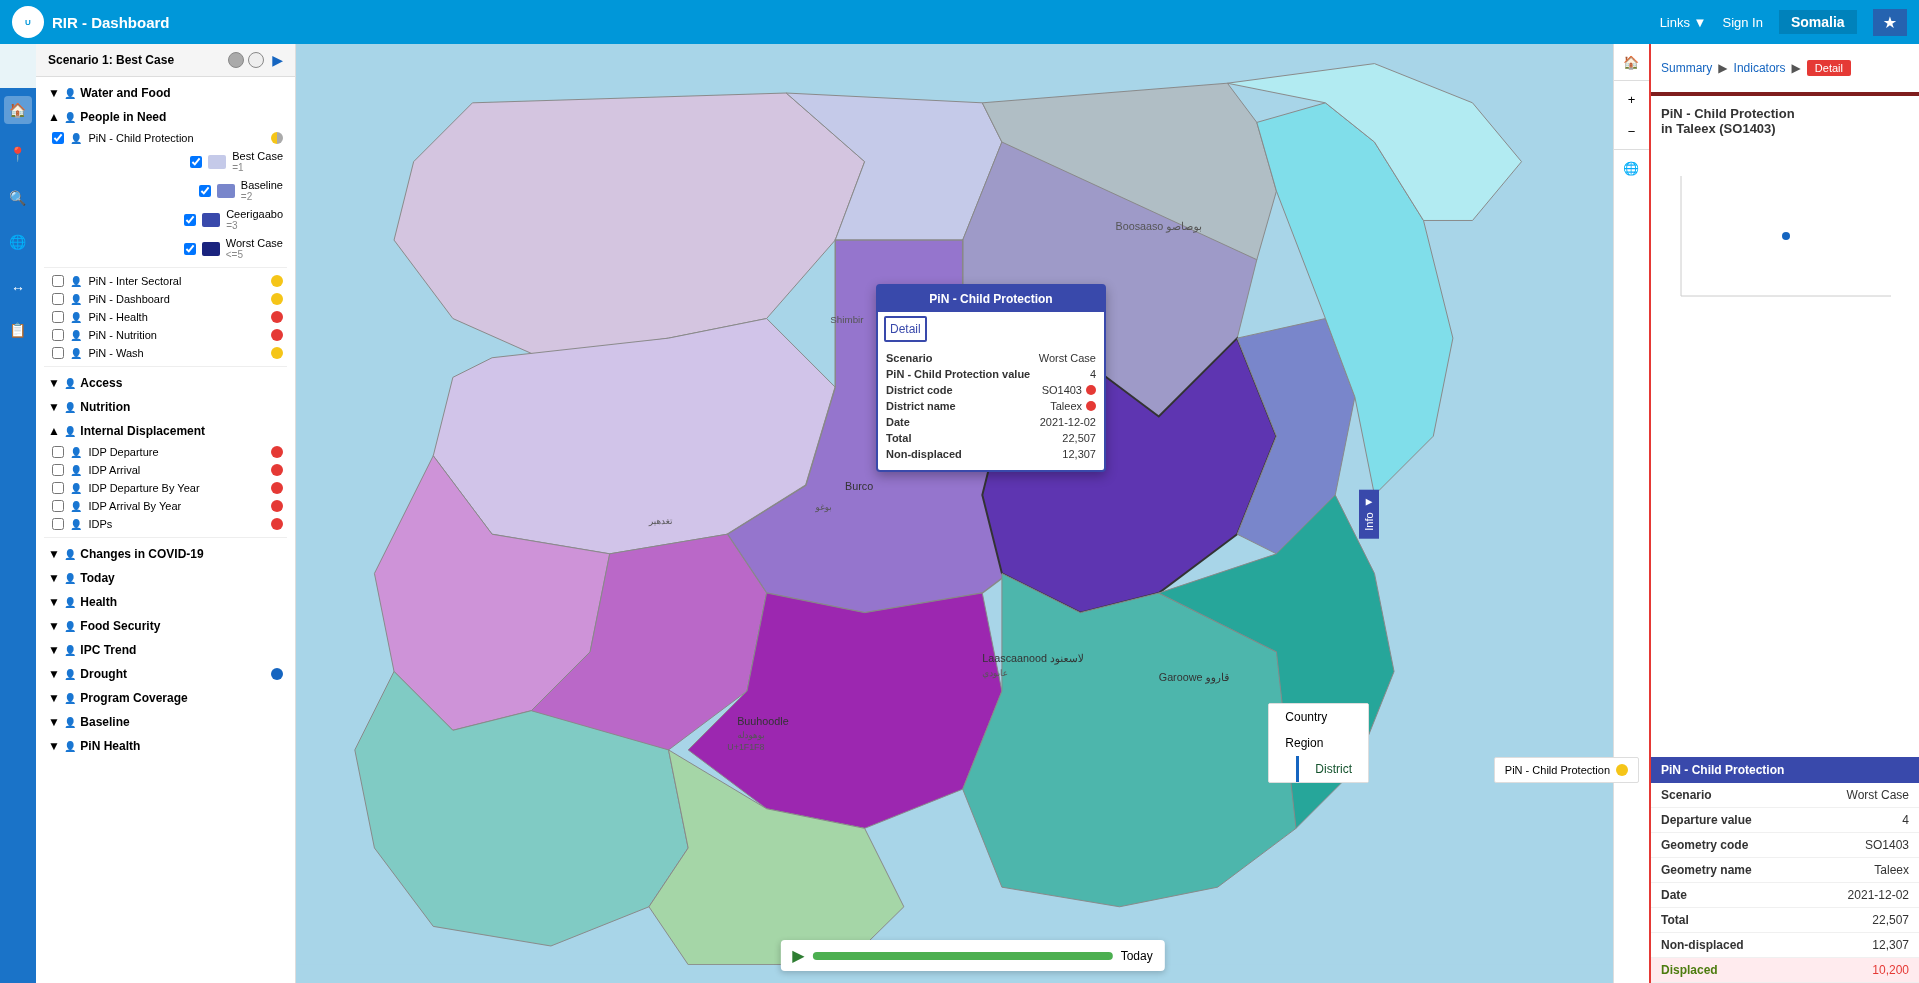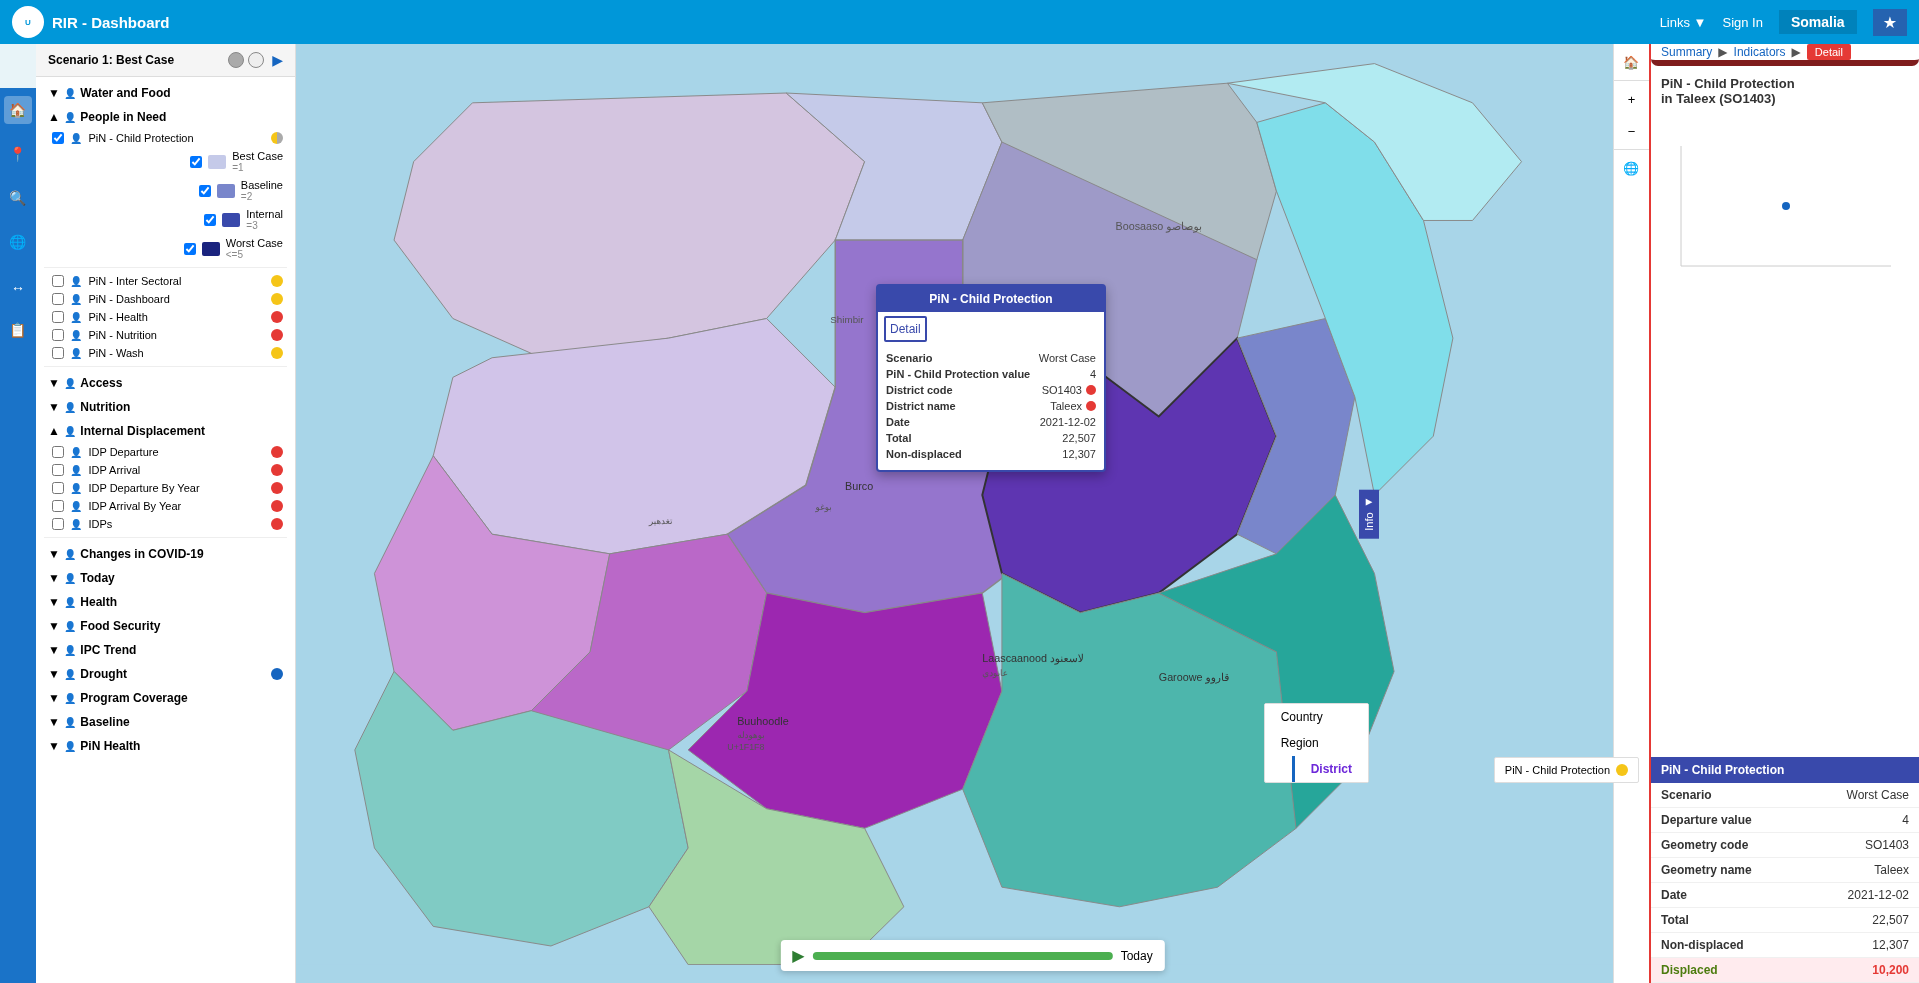--- a/index.html
+++ b/index.html
@@ -175,21 +175,21 @@
       z-index: 30;
     }
     .geo-btn {
       padding: 6px 16px;
       font-size: 12px;
       cursor: pointer;
       border: none;
       background: white;
       text-align: left;
     }
-    .geo-btn.active { color: #6d28d9; font-weight: bold; border-left: 3px solid #1565c0; margin-left: 27px; }
+    .geo-btn.active { color: #14532d; font-weight: normal; border-left: 3px solid #1565c0; margin-left: 27px; }
 
     
     .legend-bar {
       position: absolute;
       bottom: 200px;
       right: 10px;
       background: white;
       border: 1px solid #ddd;
       padding: 6px 10px;
       font-size: 11px;
@@ -223,25 +223,24 @@
       background: white;
       border-left: 2px solid #e53935;
       display: flex;
       flex-direction: column;
       flex-shrink: 0;
       z-index: 10;
     }
     .right-panel-nav {
       display: flex;
       align-items: center;
-      padding: 0 10px;
-      border-bottom: 6px solid #7f1d1d;
+      padding: 16px 10px;
+      border-bottom: 4px solid #7f1d1d;
       gap: 6px;
       font-size: 12px;
-      border-radius: 7px;
     }
     .right-panel-nav .nav-link { color: #1565c0; cursor: pointer; text-decoration: none; }
     .right-panel-nav .nav-sep { color: #555; }
     .right-panel-nav .nav-current { background: #e53935; color: white; padding: 2px 8px; font-size: 11px; border-radius: 2px; }
 
     .right-panel-title {
       padding: 10px;
       font-size: 13px;
       font-weight: bold;
       color: #333;
@@ -265,21 +264,21 @@
       display: flex;
       justify-content: space-between;
       padding: 5px 10px;
       font-size: 12px;
       border-bottom: 1px solid #f0f0f0;
     }
     .detail-row .d-label { color: #333; font-weight: bold; }
     .detail-row .d-value { color: #333; }
     .detail-row.highlighted { background: #ffebee; }
     .detail-row.highlighted .d-label { color: #4d7c0f; }
-    .detail-row.highlighted .d-value { color: #e53935; font-weight: bold; margin-left: 36px; }
+    .detail-row.highlighted .d-value { color: #e53935; font-weight: normal; margin-left: 36px; }
 
     
     #sidebar::-webkit-scrollbar { width: 4px; }
     #sidebar::-webkit-scrollbar-thumb { background: #ccc; }
 
     
     .map-container { position: absolute; inset: 0; }
 
     
     .map-tool-sidebar {
@@ -381,21 +380,21 @@
         <div class="color-box color-baseline"></div>
         <div>
           <div>Baseline</div>
           <div style="font-size:10px;color:#888;">=2</div>
         </div>
       </div>
       <div class="layer-item sub-item">
         <input type="checkbox" checked="" style="">
         <div class="color-box color-worsening"></div>
         <div>
-          <div>Internal</div>
+          <div>Ceerigaabo</div>
           <div style="font-size:10px;color:#888;">=3</div>
         </div>
       </div>
       <div class="layer-item sub-item">
         <input type="checkbox" checked="" style="">
         <div class="color-box color-worst"></div>
         <div>
           <div>Worst Case</div>
           <div style="font-size:10px;color:#888;">&lt;=5</div>
         </div>

